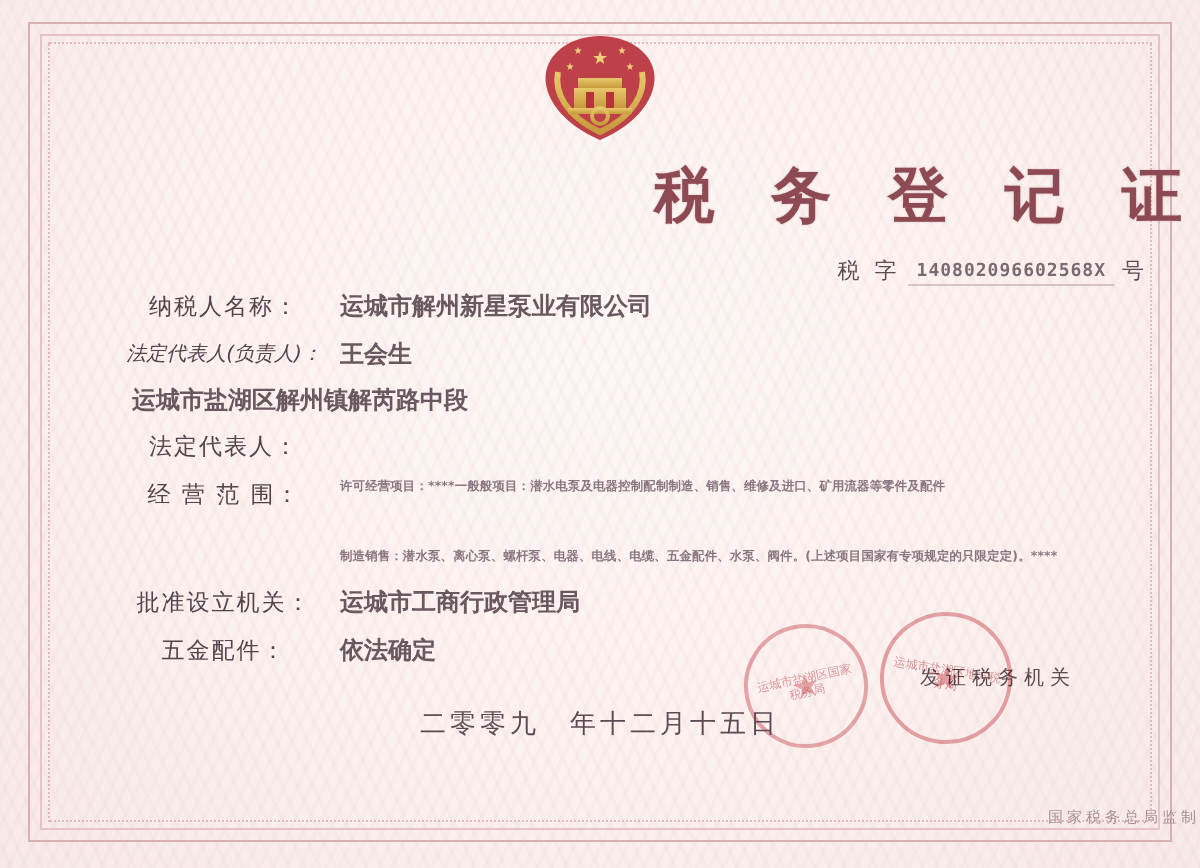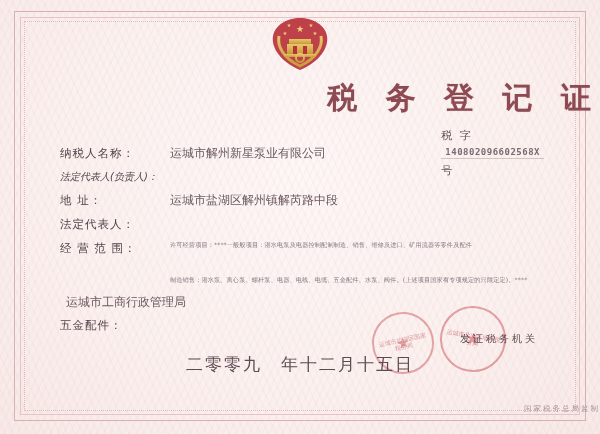--- a/index.html
+++ b/index.html
@@ -49,23 +49,23 @@
     font-family:"DejaVu Serif", serif;
     font-size:30px;
     letter-spacing:9px;
     color:#8d4a52;
     font-weight:bold;
     text-shadow:0 0 1px rgba(141,74,82,.4);
   }
 
   
   .serial{
-    position:absolute;right:56px;top:128px;
+    position:absolute;right:28px;top:128px;
     font-size:10.5px;color:#6b5a62;
-    display:flex;gap:4px;flex-direction:column;
+    display:flex;align-items:flex-end;gap:4px;
   }
   .serial .lbl{font-size:11px;letter-spacing:2px;color:#5d4a52;}
   .serial .num{
     font-family:"DejaVu Sans Mono", monospace;
     font-size:9px;color:#7a6a72;letter-spacing:.5px;
     border-bottom:1px solid rgba(150,110,120,.35);
     padding:0 4px 1px 4px;
     font-weight:bold;
   }
   .serial .suffix{font-size:11px;color:#5d4a52;}
@@ -76,45 +76,47 @@
   }
   .row{
     display:flex;align-items:flex-start;
     margin-bottom:9px;
   }
   .row .label{
     width:104px;flex:0 0 104px;
     font-size:11.5px;color:#53434b;
     letter-spacing:1px;
     white-space:nowrap;
+    text-align:center;
   }
   .row .label.tight{letter-spacing:0px;font-size:10px;font-style:italic;}
   .row .value{
     flex:1;
     font-size:12px;color:#6a5860;
     border-bottom:none;
     padding-left:6px;
     line-height:14px;
+    font-weight:bold;
   }
   .row.scope .value{
     font-size:6.2px;color:#8a7680;line-height:8.4px;
     letter-spacing:.1px;
   }
   .row.scope{margin-bottom:20px;}
   .row.scope2{margin-bottom:11px;}
 
   
   .issuer{
     position:absolute;right:62px;top:332px;
     font-size:10px;letter-spacing:3px;color:#5d4a52;
   }
   .date{
     position:absolute;left:0;right:0;top:353px;
     text-align:center;
-    font-size:17px;color:#5d4a52;letter-spacing:2px;
+    font-size:13px;color:#5d4a52;letter-spacing:2px;
   }
   .footer{
     position:absolute;left:0;right:0;bottom:20px;
     text-align:right;
     font-size:7.5px;color:#a98f96;letter-spacing:2px;
   }
 
   
   .stamp{
     position:absolute;
@@ -196,47 +198,49 @@
 
   <div class="rows">
 
     <div class="row">
       <span class="label">纳税人名称：</span>
       <span class="value">运城市解州新星泵业有限公司</span>
     </div>
 
     <div class="row">
       <span class="label tight">法定代表人(负责人)：</span>
-    </div>
-
-    <div class="row">
-      <span class="label">地        址：</span>
+      <span class="value">王会生</span>
+    </div>
+
+    <div class="row">
       <span class="value">运城市盐湖区解州镇解芮路中段</span>
     </div>
 
     <div class="row">
       <span class="label">法定代表人：</span>
     </div>
 
     <div class="row scope">
       <span class="label">经 营 范 围：</span>
       <span class="value">许可经营项目：****一般般项目：潜水电泵及电器控制配制制造、销售、维修及进口、矿用流器等零件及配件</span>
     </div>
 
     <div class="row scope scope2">
       <span class="label"></span>
       <span class="value">制造销售：潜水泵、离心泵、螺杆泵、电器、电线、电缆、五金配件、水泵、阀件。(上述项目国家有专项规定的只限定定)。****</span>
     </div>
 
     <div class="row">
+      <span class="label">批准设立机关：</span>
       <span class="value">运城市工商行政管理局</span>
     </div>
 
     <div class="row">
       <span class="label">五金配件：</span>
+      <span class="value">依法确定</span>
     </div>
 
   </div>
 
   <div class="issuer">发证税务机关</div>
 
   <div class="stamp round1">
     <span class="star">★</span>
     <span class="txt">运城市盐湖区国家税务局</span>
   </div>

